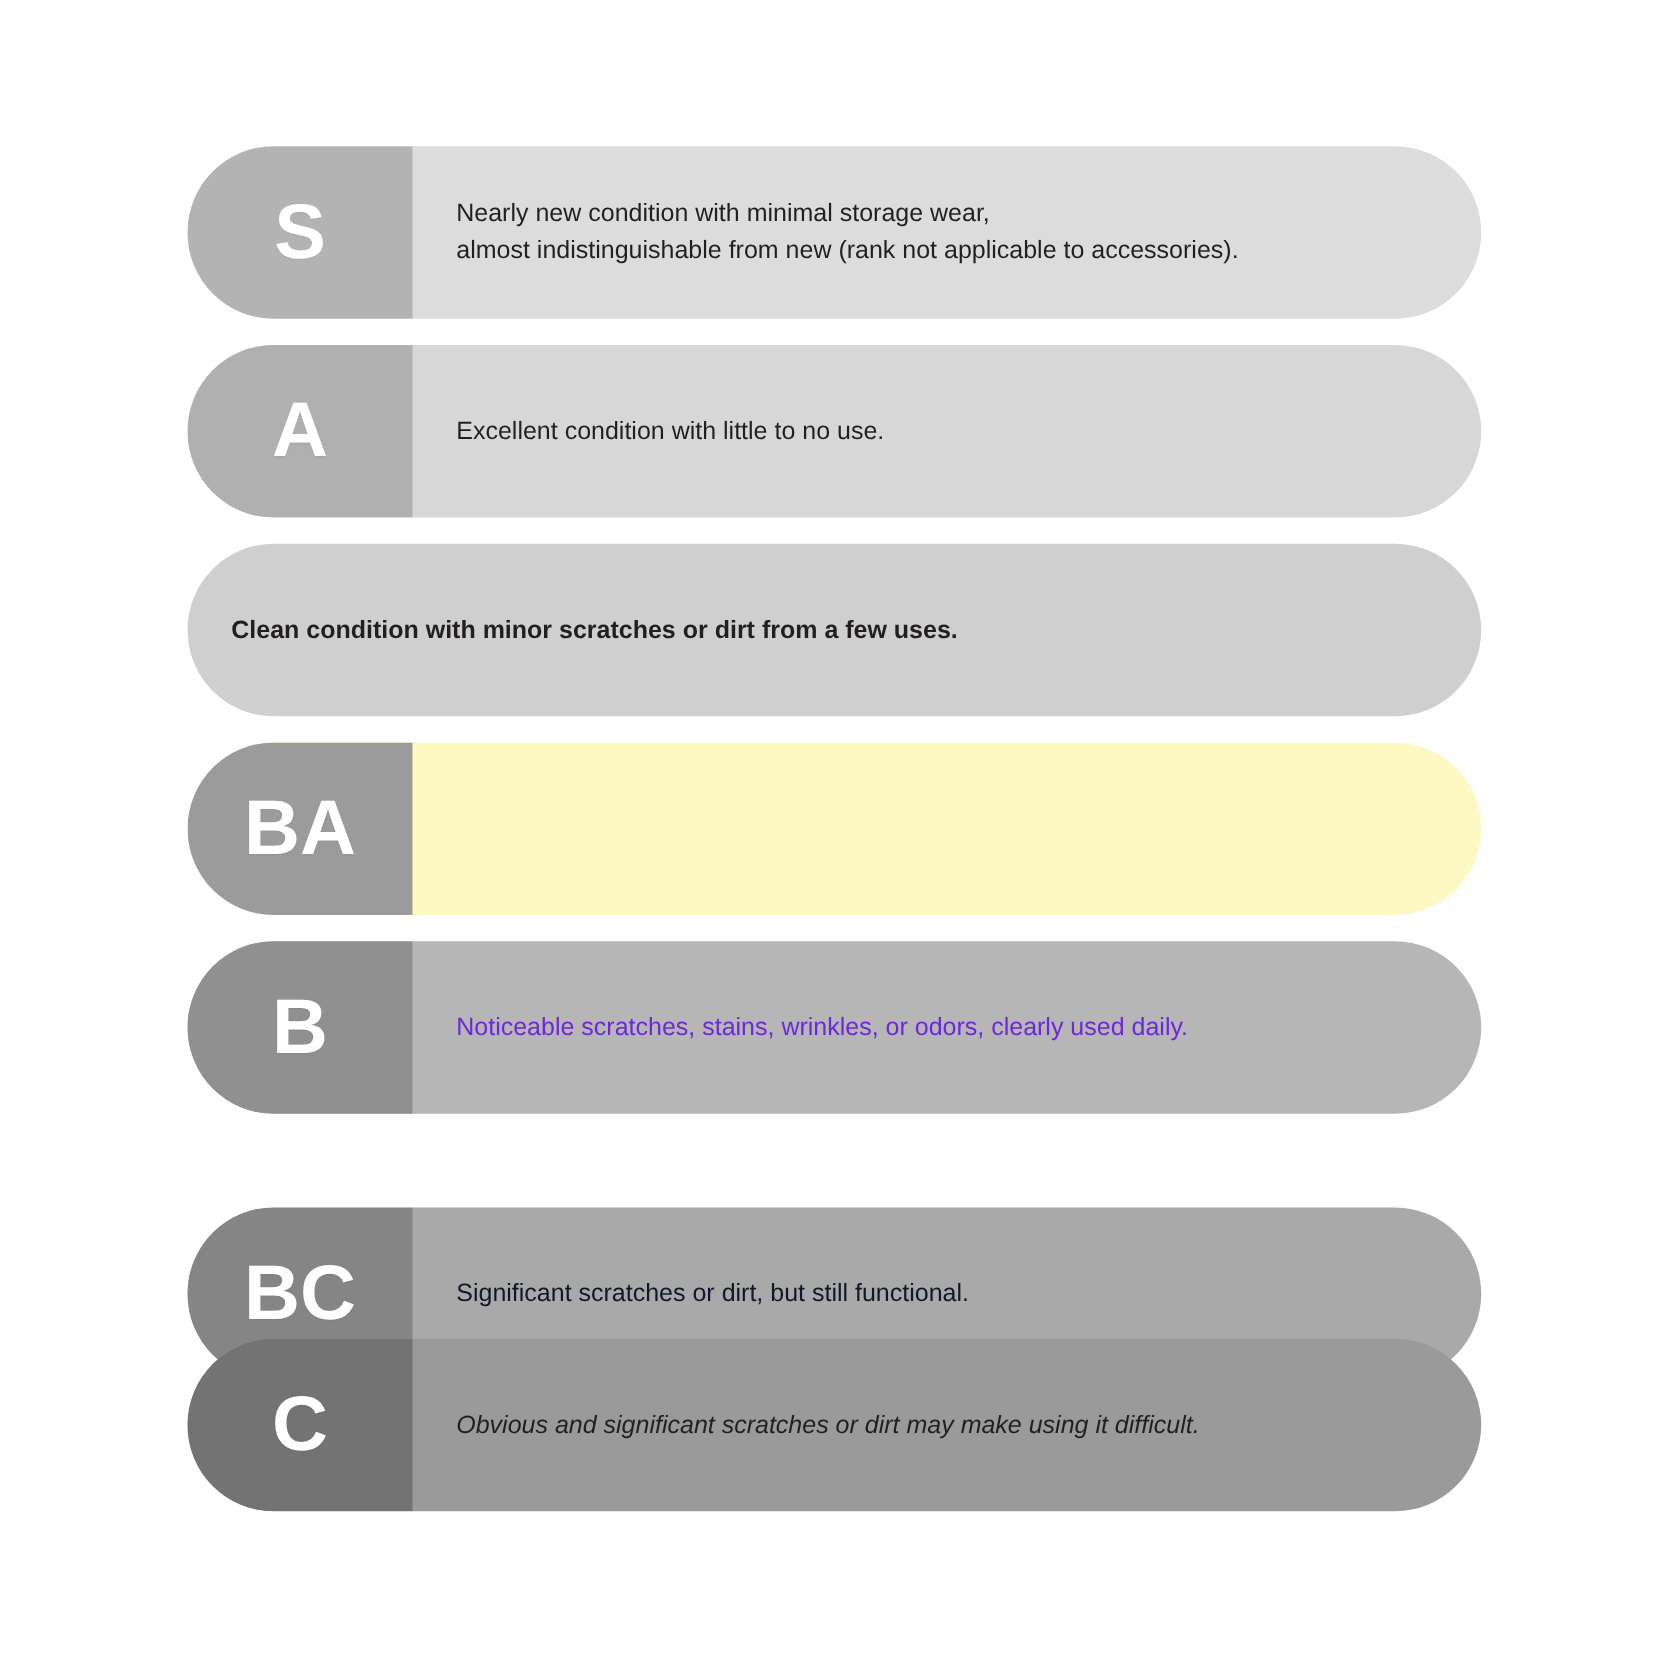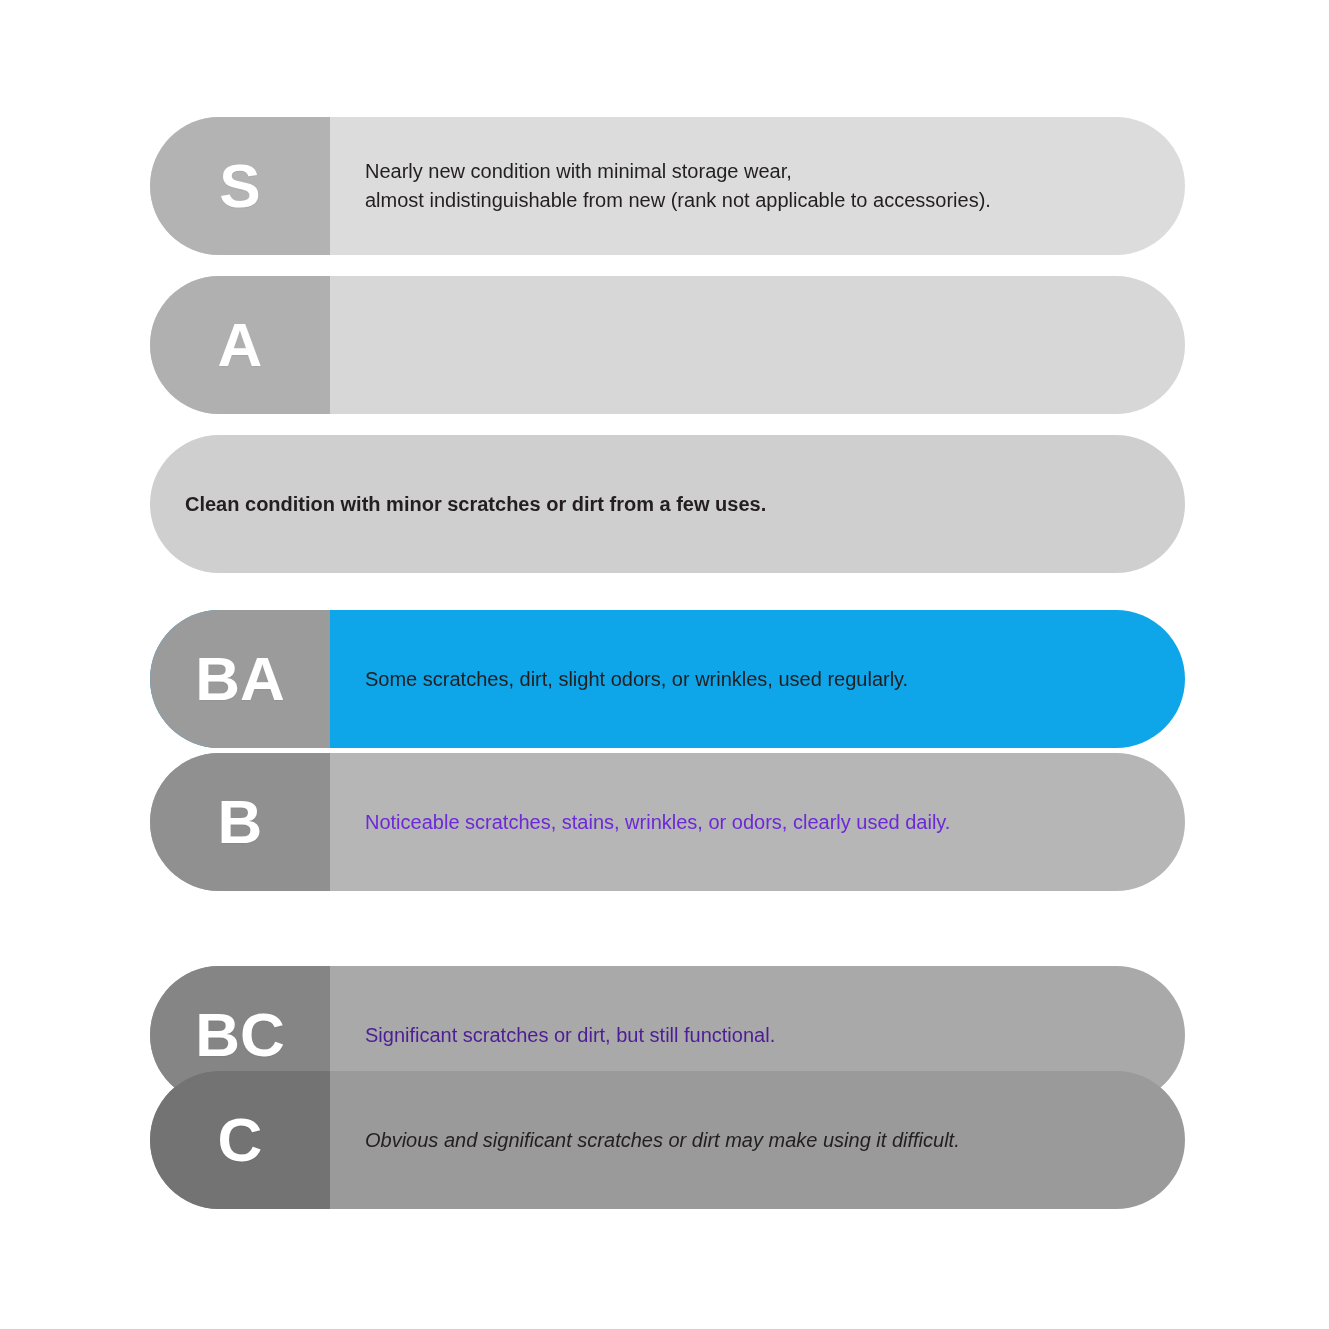--- a/index.html
+++ b/index.html
@@ -60,33 +60,33 @@
 <body style="background: rgb(255, 255, 255);">
 
 <div id="chart">
     <div class="rank-row" style="top: 117px; background: rgb(220, 220, 220);">
       <div class="rank-badge" style="background: rgb(179, 179, 179);">S</div>
       <div class="rank-desc" style="color: rgb(35, 31, 32);">Nearly new condition with minimal storage wear,
 almost indistinguishable from new (rank not applicable to accessories).</div>
     </div>
     <div class="rank-row" style="top: 276px; background: rgb(215, 215, 215);">
       <div class="rank-badge" style="background: rgb(176, 176, 176);">A</div>
+      <div class="rank-desc" style="color: rgb(35, 31, 32);">Excellent condition with little to no use.</div>
     </div>
     <div class="rank-row" style="top: 435px; background: rgb(207, 207, 207);">
       <div class="rank-desc" style="color: rgb(35, 31, 32); font-weight: bold;">Clean condition with minor scratches or dirt from a few uses.</div>
     </div>
-    <div class="rank-row" style="top: 594px; background: #0ea5e9; margin-top: 16px;">
+    <div class="rank-row" style="top: 594px; background: #fef9c3;">
       <div class="rank-badge" style="background: rgb(155, 155, 155);">BA</div>
-      <div class="rank-desc" style="color: rgb(35, 31, 32);">Some scratches, dirt, slight odors, or wrinkles, used regularly.</div>
     </div>
     <div class="rank-row" style="top: 753px; background: rgb(182, 182, 182);">
       <div class="rank-badge" style="background: rgb(144, 144, 144);">B</div>
       <div class="rank-desc" style="color: #6d28d9;">Noticeable scratches, stains, wrinkles, or odors, clearly used daily.</div>
     </div>
     <div class="rank-row" style="top: 944px; background: rgb(169, 169, 169); margin-top: 22px;">
       <div class="rank-badge" style="background: rgb(133, 133, 133);">BC</div>
-      <div class="rank-desc" style="color: #4c1d95;">Significant scratches or dirt, but still functional.</div>
+      <div class="rank-desc" style="color: #0f172a;">Significant scratches or dirt, but still functional.</div>
     </div>
     <div class="rank-row" style="top: 1071px; background: rgb(154, 154, 154);">
       <div class="rank-badge" style="background: rgb(115, 115, 115);">C</div>
       <div class="rank-desc" style="color: rgb(35, 31, 32); font-style: italic;">Obvious and significant scratches or dirt may make using it difficult.</div>
     </div>
   </div>
 
 </body></html>

